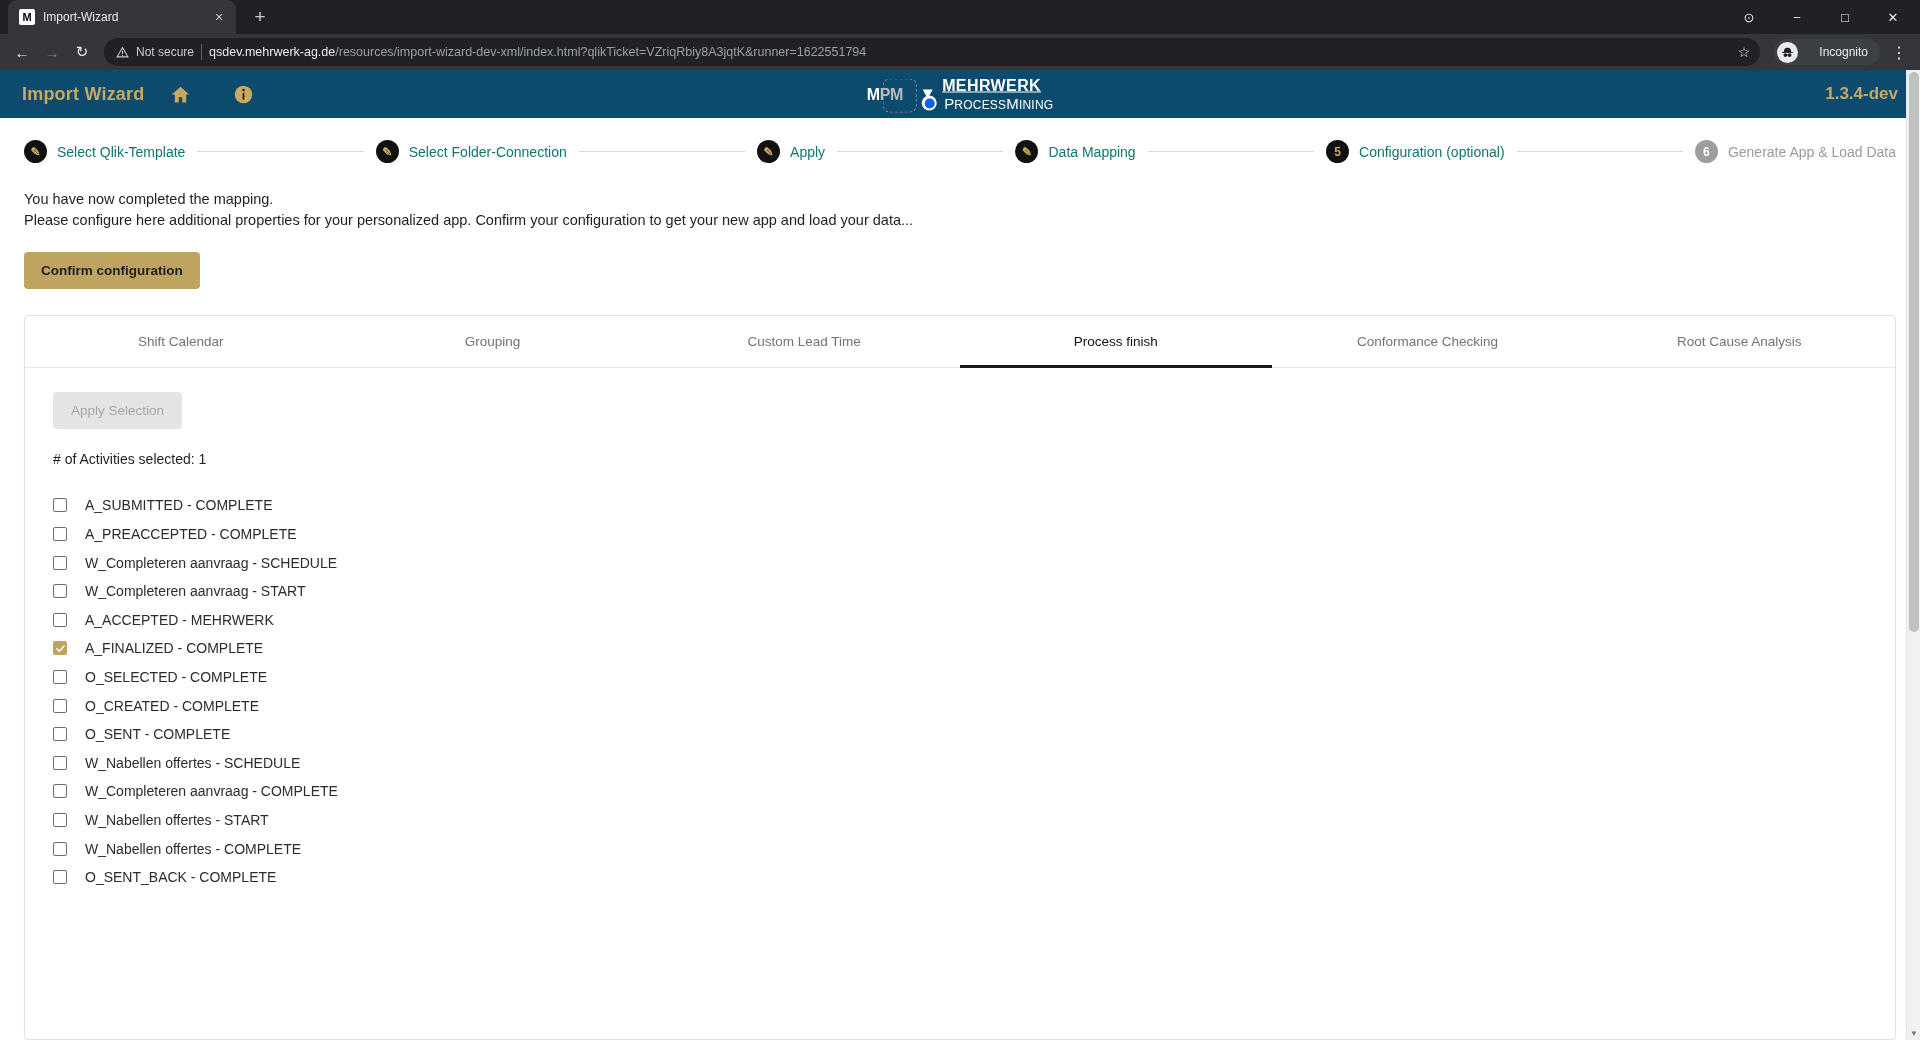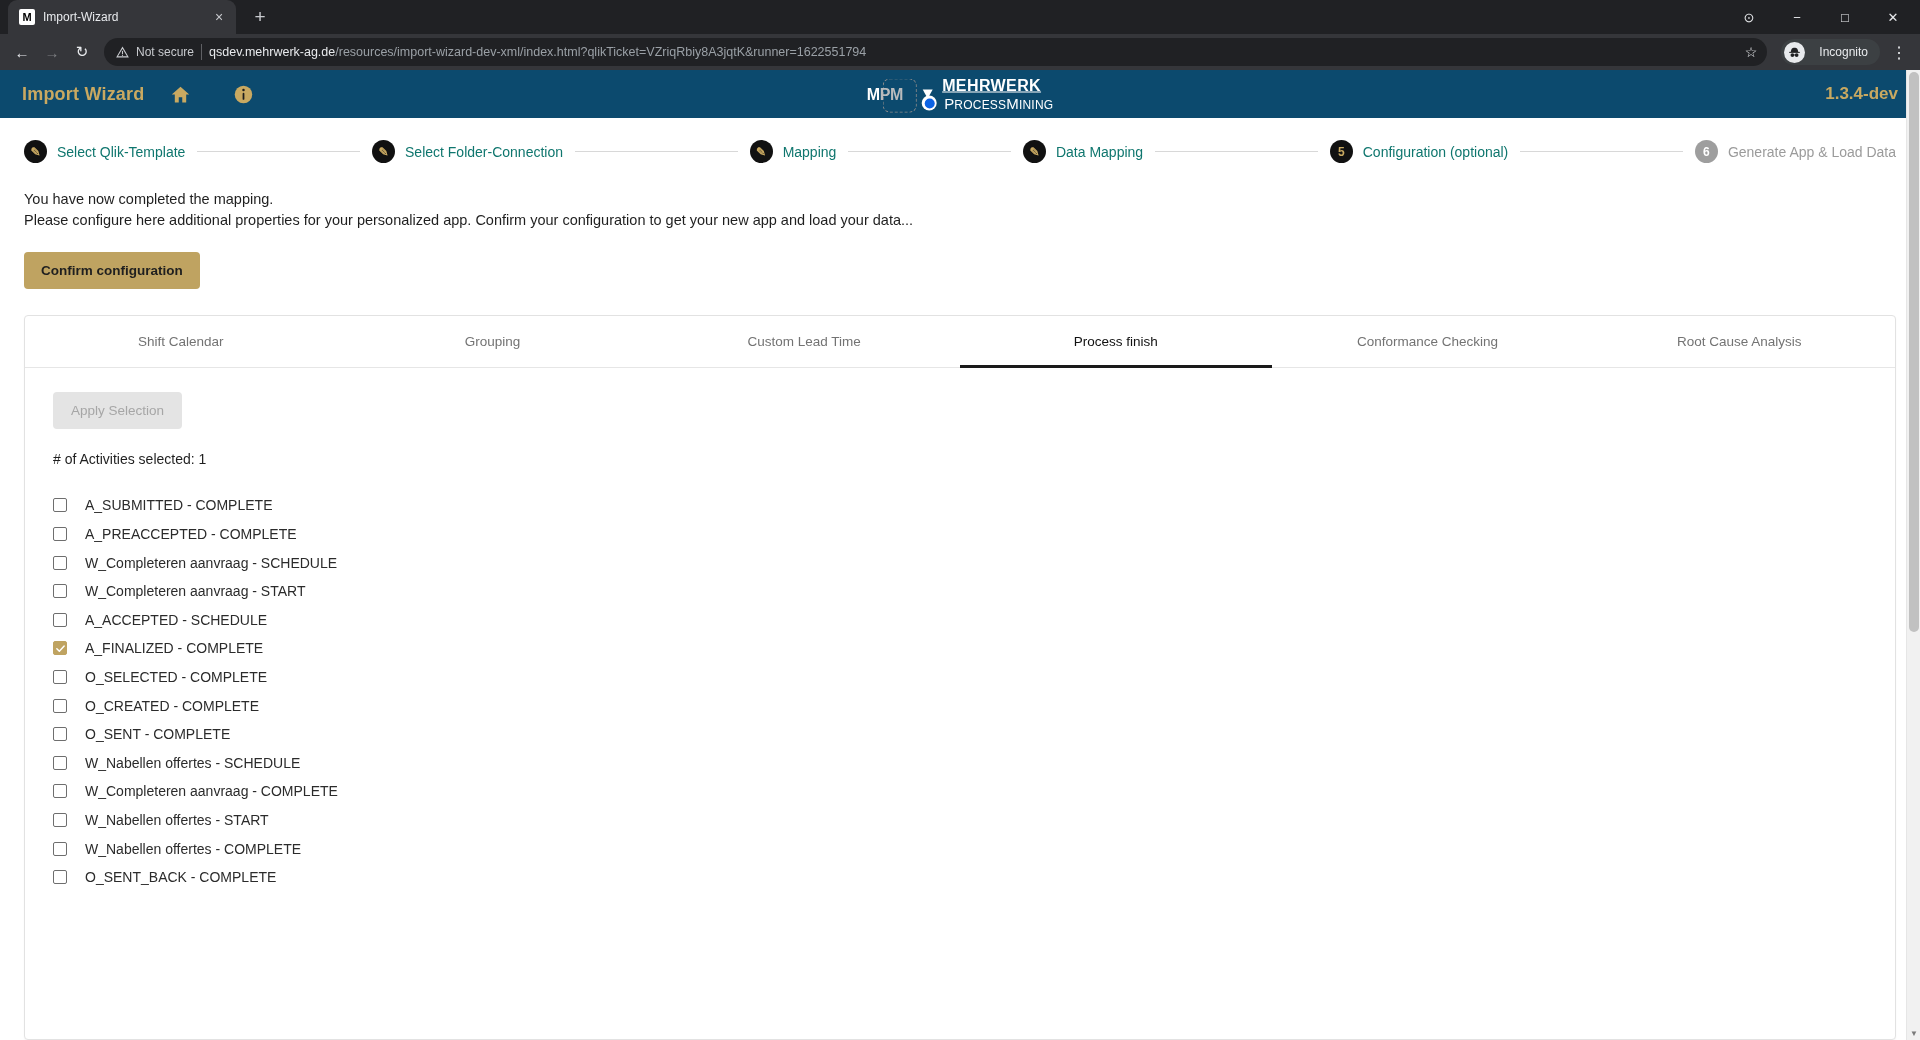--- a/index.html
+++ b/index.html
@@ -59,21 +59,21 @@
     gap: 7px; min-width: 0;
   }
   .warn-icon { color: #c8cace; font-size: 11px; display: flex; align-items: center; }
   .notsecure { color: #c8cace; font-size: 12px; white-space: nowrap; }
   .omni-sep { width: 1px; height: 16px; background: #5f6064; }
   .url { font-size: 12.5px; white-space: nowrap; overflow: hidden; min-width: 0; }
   .url .host { color: #e8eaed; }
   .url .path { color: #9aa0a6; }
   .star { color: #e8eaed; font-size: 14px; margin-left: auto; }
   .incognito-pill {
-    display: flex; align-items: center; gap: 14px; background: #3c4043;
+    display: flex; align-items: center; gap: 21px; background: #3c4043;
     height: 26px; border-radius: 13px; padding: 0 12px 0 3px; margin-left: 6px;
   }
   .incognito-ava {
     width: 21px; height: 21px; border-radius: 50%; background: #e8eaed;
     display: flex; align-items: center; justify-content: center;
   }
   .incognito-label { color: #e8eaed; font-size: 12px; }
   .kebab {
     color: #e8eaed; font-size: 16px; width: 26px; text-align: center;
     letter-spacing: 0; margin-left: 4px;
@@ -289,21 +289,21 @@
           <div class="step-label">Select Qlik-Template</div>
         </div>
         <div class="step-line"></div>
         <div class="step">
           <div class="step-badge done">✎</div>
           <div class="step-label">Select Folder-Connection</div>
         </div>
         <div class="step-line"></div>
         <div class="step">
           <div class="step-badge done">✎</div>
-          <div class="step-label">Mapping</div>
+          <div class="step-label">Apply</div>
         </div>
         <div class="step-line"></div>
         <div class="step">
           <div class="step-badge done">✎</div>
           <div class="step-label">Data Mapping</div>
         </div>
         <div class="step-line"></div>
         <div class="step">
           <div class="step-badge done">5</div>
           <div class="step-label">Configuration (optional)</div>
@@ -345,21 +345,21 @@
             <div class="act-row">
               <span class="cb"></span>
               <span class="act-label">W_Completeren aanvraag - SCHEDULE</span>
             </div>
             <div class="act-row">
               <span class="cb"></span>
               <span class="act-label">W_Completeren aanvraag - START</span>
             </div>
             <div class="act-row">
               <span class="cb"></span>
-              <span class="act-label">A_ACCEPTED - SCHEDULE</span>
+              <span class="act-label">A_ACCEPTED - MEHRWERK</span>
             </div>
             <div class="act-row">
               <span class="cb checked">
                 <svg width="11" height="11" viewBox="0 0 24 24">
                   <path d="M4 12.5 L9.5 18 L20 6.5" fill="none" stroke="#ffffff" stroke-width="3.2" stroke-linecap="round" stroke-linejoin="round"></path>
                 </svg>
               </span>
               <span class="act-label">A_FINALIZED - COMPLETE</span>
             </div>
             <div class="act-row">

